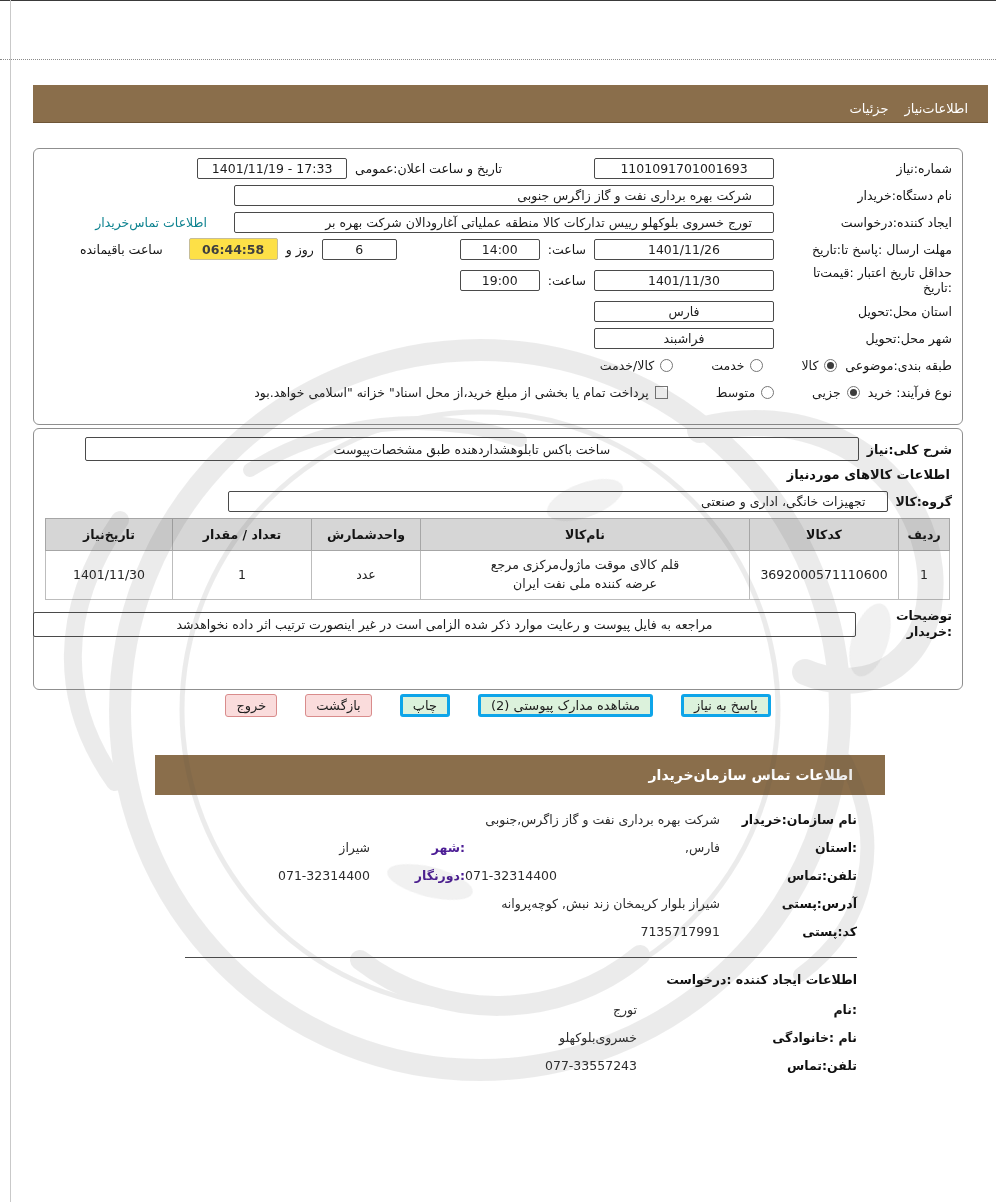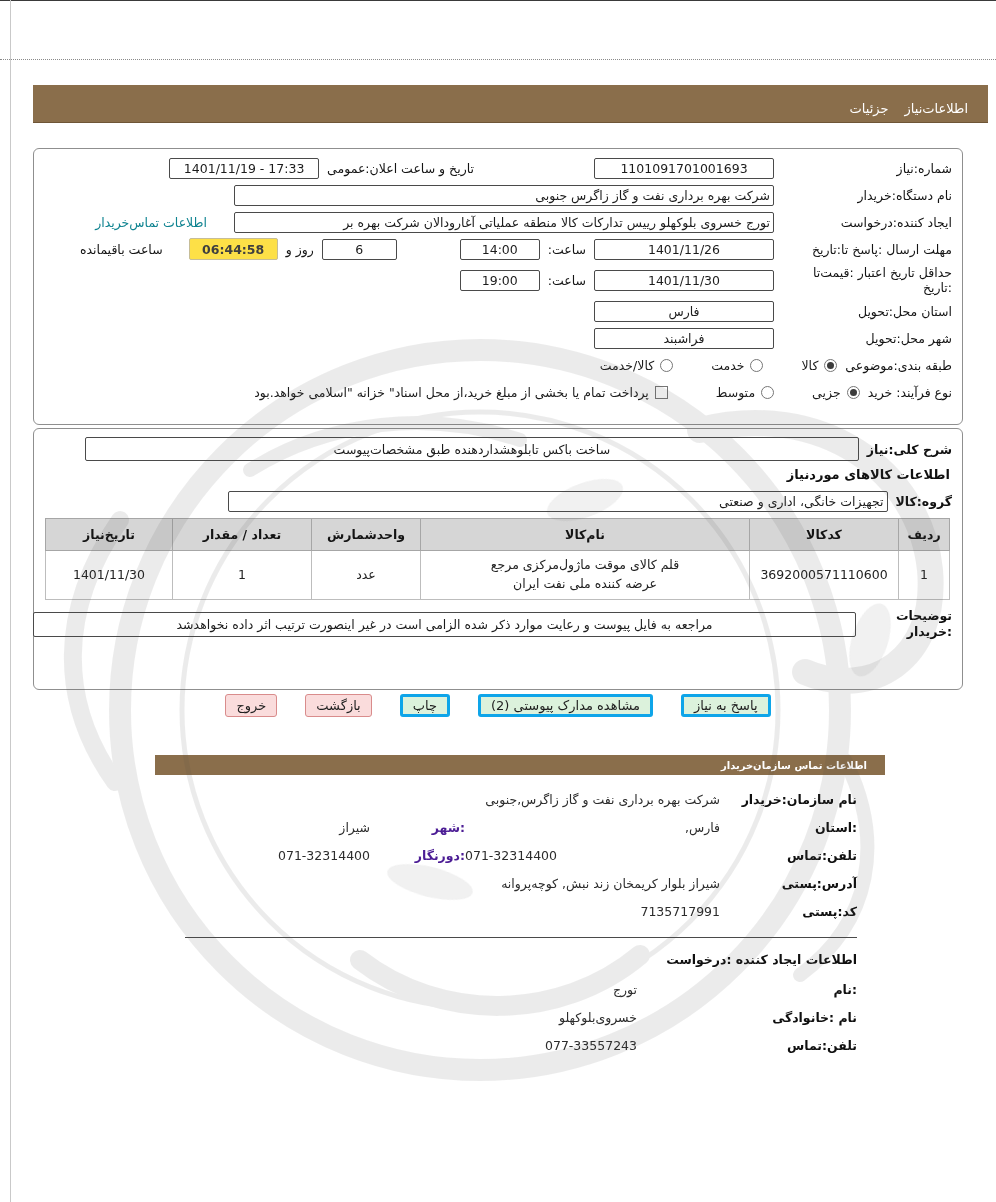--- a/index.html
+++ b/index.html
@@ -38,28 +38,28 @@
 
   .frow{display:flex;align-items:center;gap:8px;min-height:22px;margin-bottom:5px;}
   .lbl{width:170px;flex-shrink:0;color:#141414;}
   .lbl-auto{width:auto;flex-shrink:0;color:#141414;}
   .lbl-sm{flex-shrink:0;color:#141414;}
   .lbl-b{font-weight:bold;color:#101010;flex-shrink:0;}
 
   .inp{
     display:flex;align-items:center;justify-content:center;
     border:1px solid #4a4a4a;border-radius:2px;background:#fff;
-    height:21px;box-sizing:border-box;padding:0 3px;flex-shrink:0;
+    height:21px;box-sizing:border-box;padding:0 21px;flex-shrink:0;
     overflow:hidden;white-space:nowrap;
   }
   .inp.txt{justify-content:flex-start;}
   .num{direction:ltr;unicode-bidi:isolate;}
   .w180{width:180px;} .w150{width:150px;} .w540{width:540px;}
   .w80{width:80px;} .w75{width:75px;}
-  .ml150{margin-right:112px;} .ml55{margin-right:55px;} .ml18{margin-right:18px;}
+  .ml150{margin-right:84px;} .ml55{margin-right:55px;} .ml18{margin-right:18px;}
 
   .countdown{
     display:flex;align-items:center;justify-content:center;
     width:87px;height:20px;background:#fde047;border:1px solid #c6bd98;
     border-radius:2px;font-weight:bold;color:#3f3f3f;flex-shrink:0;
     direction:ltr;
   }
   .link{color:#0e8390;cursor:pointer;margin-right:19px;white-space:nowrap;}
 
   .radio{position:relative;width:13px;height:13px;border:1px solid #767676;border-radius:50%;
@@ -99,22 +99,22 @@
     height:23px;display:flex;align-items:center;justify-content:center;
     padding:0 10px;border-radius:3px;font-size:13px;color:#1e1e1e;
     cursor:pointer;white-space:nowrap;box-sizing:border-box;
   }
   .btn.green{background:#dcf2dc;border:3px solid #0ea5e9;}
   .btn.pink{background:#fadcdc;border:1px solid #d98c8c;}
 
   
   .contact{position:absolute;top:755px;left:155px;width:730px;z-index:2;}
   .c-title{
-    background:#8a6e4b;color:#fff;font-weight:bold;font-size:10px;
-    height:20px;display:flex;align-items:center;padding:0 18px;box-sizing:border-box;
+    background:#8a6e4b;color:#fff;font-weight:bold;font-size:14px;
+    height:40px;display:flex;align-items:center;padding:0 32px;box-sizing:border-box;
   }
   .c-row{display:flex;align-items:center;min-height:28px;padding:0 28px;}
   .c-lbl{width:137px;font-weight:bold;flex-shrink:0;color:#101010;}
   .c-val{color:#2c2c2c;}
   .c-val-fixed{width:255px;flex-shrink:0;color:#2c2c2c;}
   .c-lbl2{width:95px;font-weight:bold;flex-shrink:0;color:#4c1d95;}
   .c-div{border-top:1px solid #4a4a4a;margin:12px 28px 10px 30px;}
   .c-head2{font-weight:bold;padding:4px 28px 8px;color:#101010;}
   .c2-lbl{width:100px;font-weight:bold;flex-shrink:0;color:#101010;}
   .c2-val{margin-right:120px;color:#2c2c2c;}

